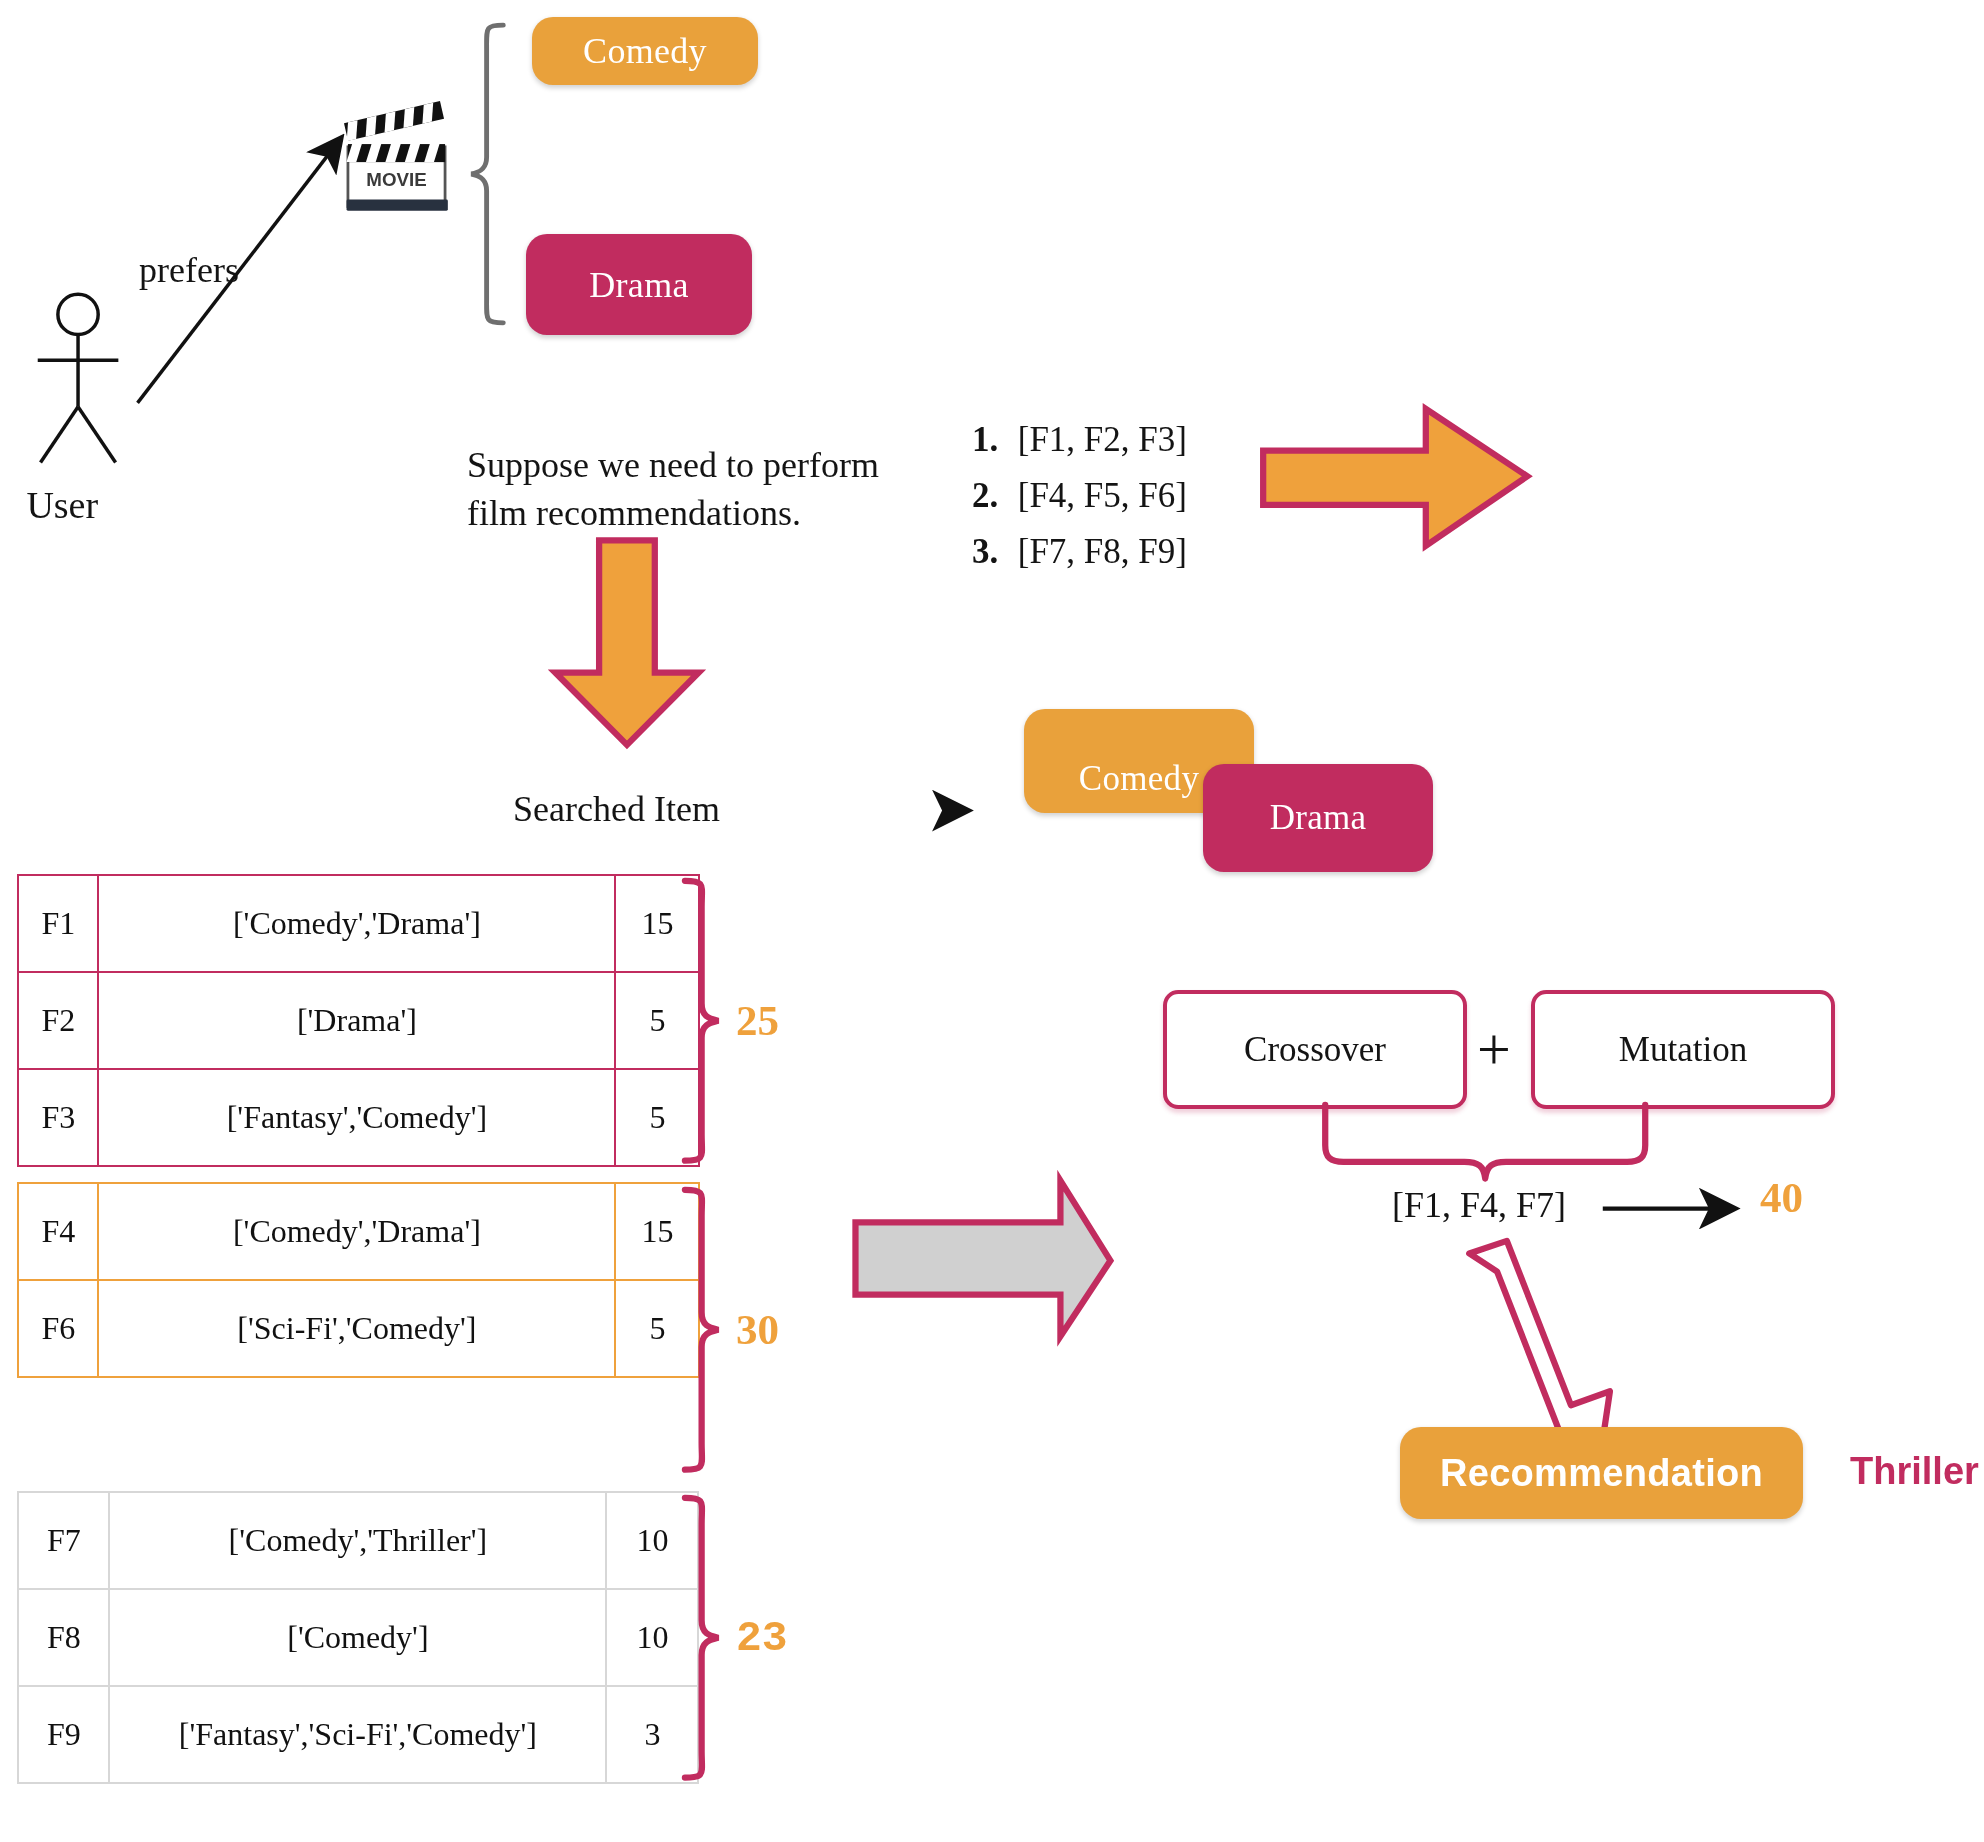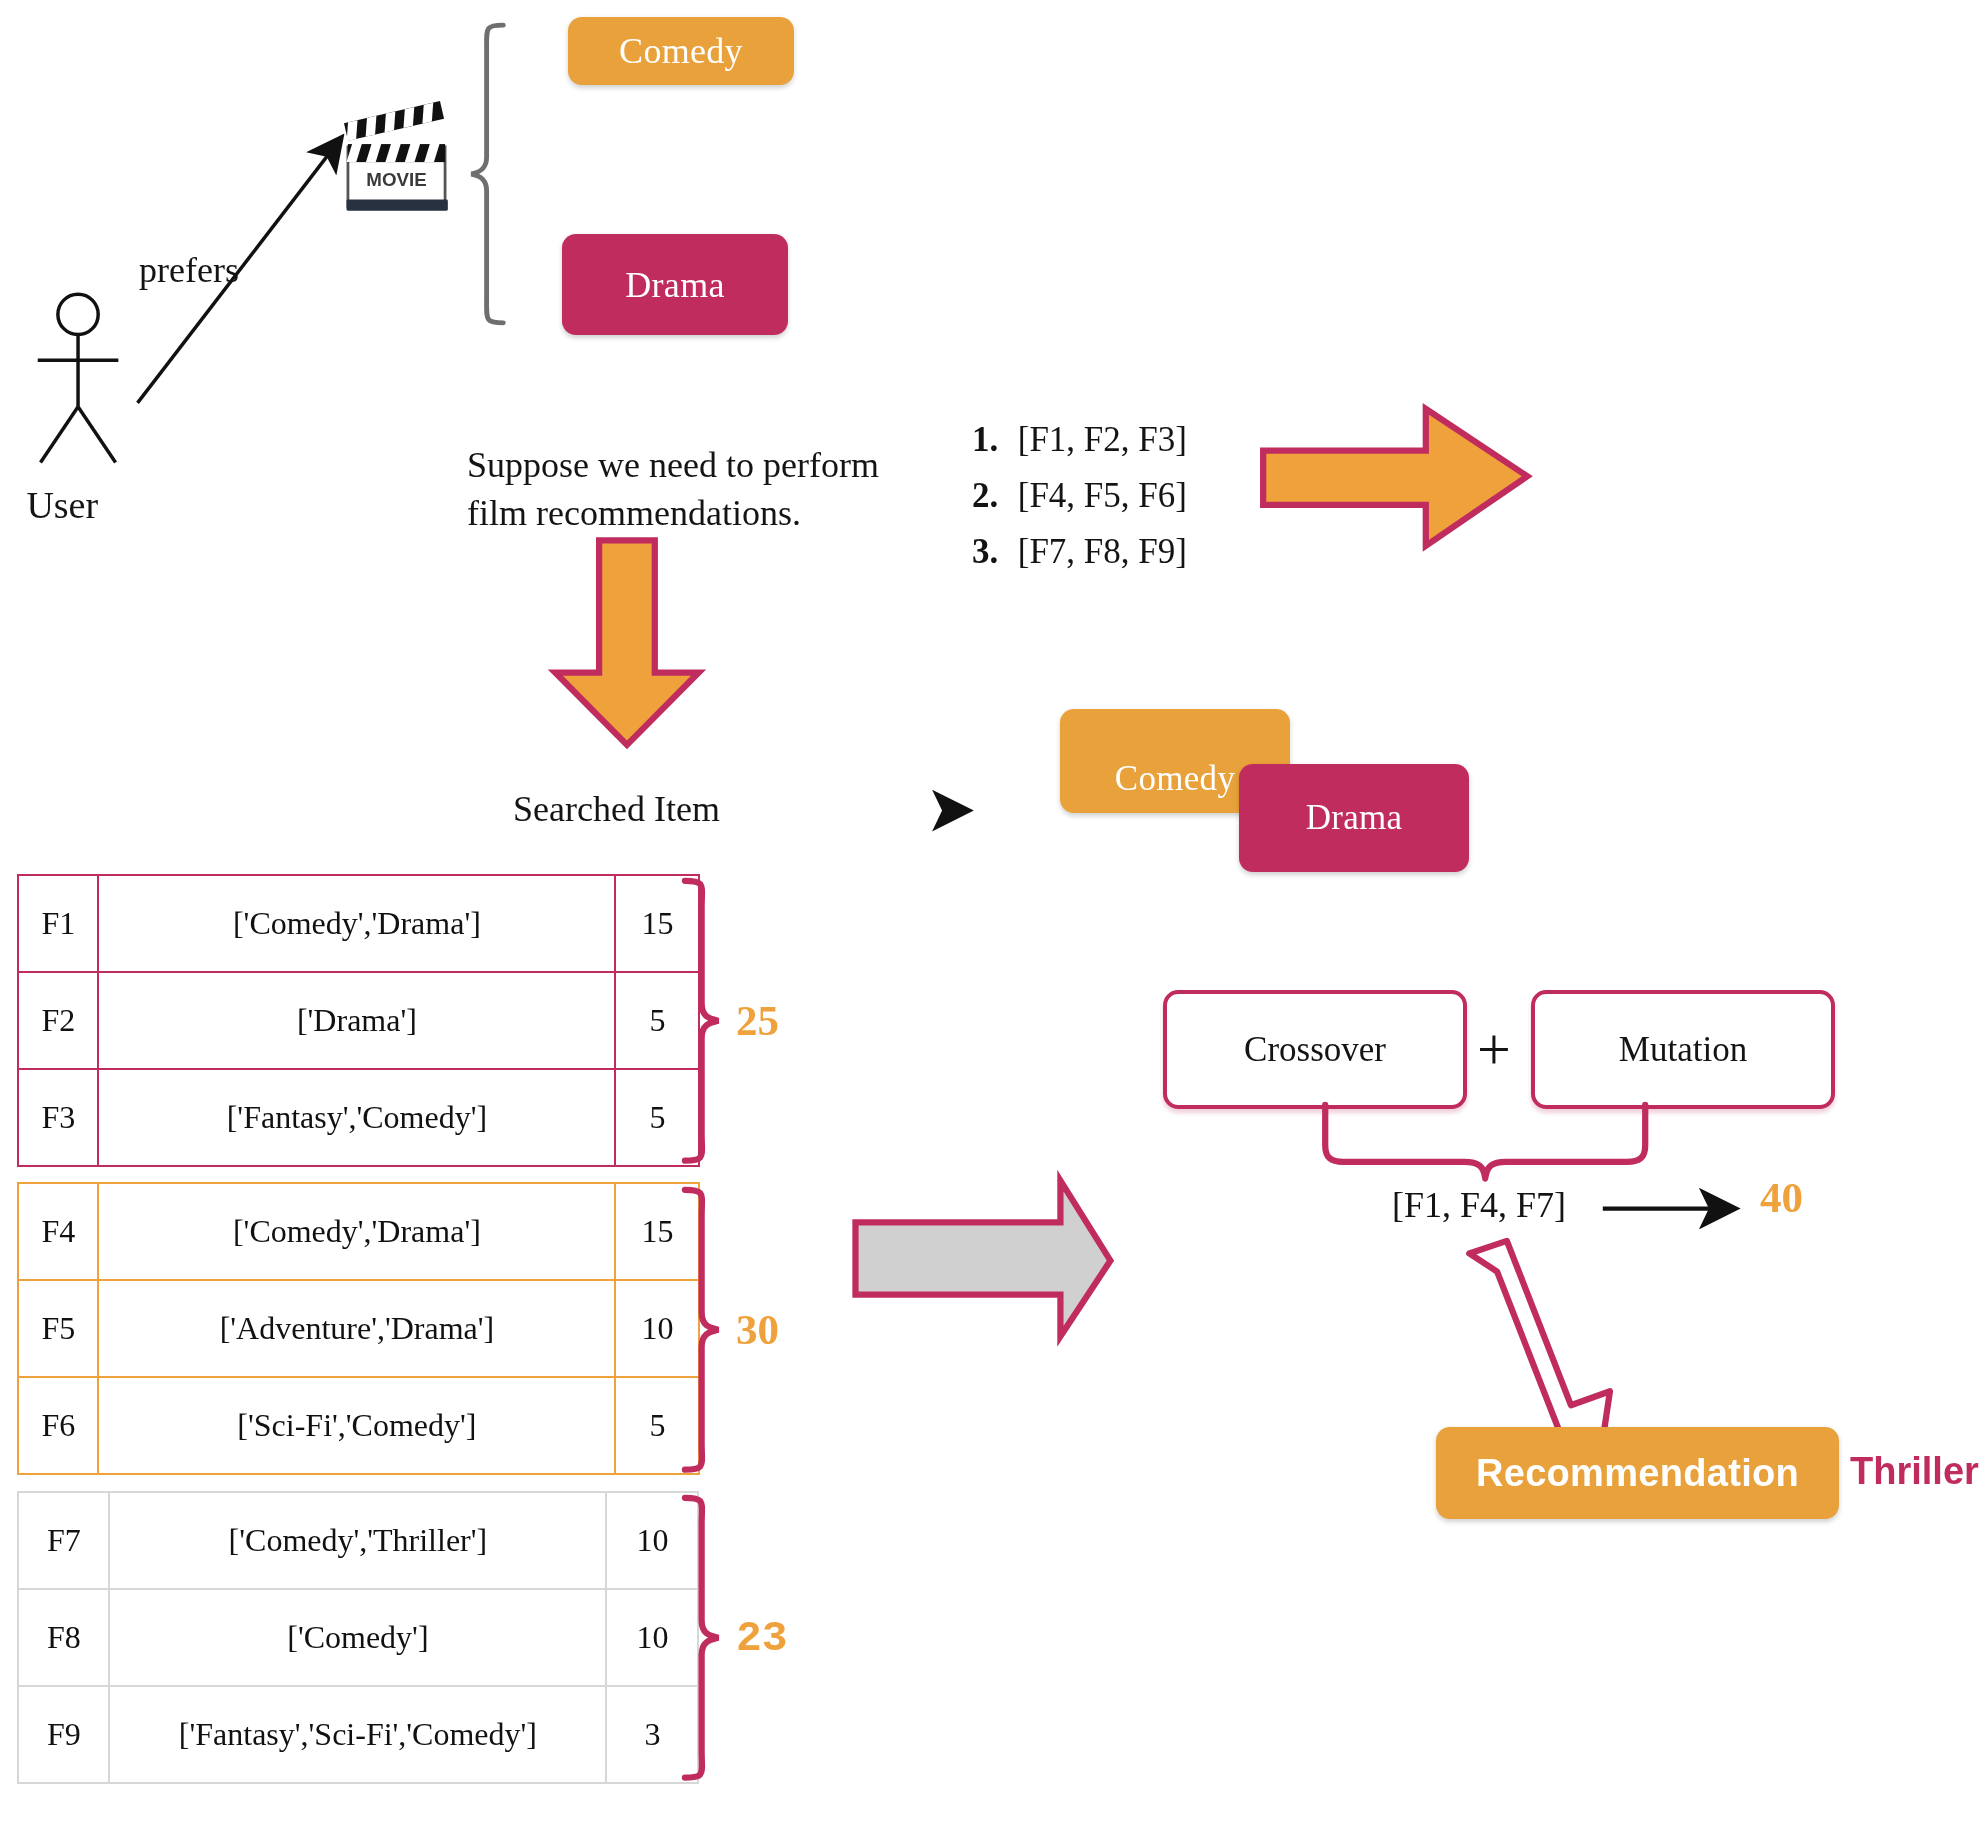--- a/index.html
+++ b/index.html
@@ -20,26 +20,25 @@
   }
   .abs { position: absolute; }
 
   
   .pill {
     position: absolute;
     display: flex;
     align-items: center;
     justify-content: center;
     color: #ffffff;
-    border-radius: 14px;
+    border-radius: 21px;
     font-size: 36px;
     font-family: "Liberation Serif", "DejaVu Serif", serif;
     letter-spacing: 0.3px;
     box-shadow: 0 2.1px 4.9px rgba(0,0,0,0.18);
-    margin-left: 36px;
   }
   .pill-orange { background: #E9A13B; }
   .pill-crimson { background: #C12C5F; }
 
   
   .txt {
     position: absolute;
     font-family: "Liberation Serif", "DejaVu Serif", serif;
     color: #141414;
     white-space: pre;
@@ -234,25 +233,20 @@
     </table>
 
   <table class="ftable grp-orange" style="left:17.4px; top:1182px;">
     <tbody>
         <tr>
       <td class="c-id">F4</td>
       <td class="c-gen">['Comedy','Drama']</td>
       <td class="c-score">15</td>
     </tr>
     <tr>
-      <td class="c-id">F5</td>
-      <td class="c-gen">['Adventure','Drama']</td>
-      <td class="c-score">10</td>
-    </tr>
-    <tr>
       <td class="c-id">F6</td>
       <td class="c-gen">['Sci-Fi','Comedy']</td>
       <td class="c-score">5</td>
     </tr>
   </tbody>
     </table>
 
   <table class="ftable grp-gray" style="left:17.4px; top:1491px;">
     <tbody>
         <tr>

